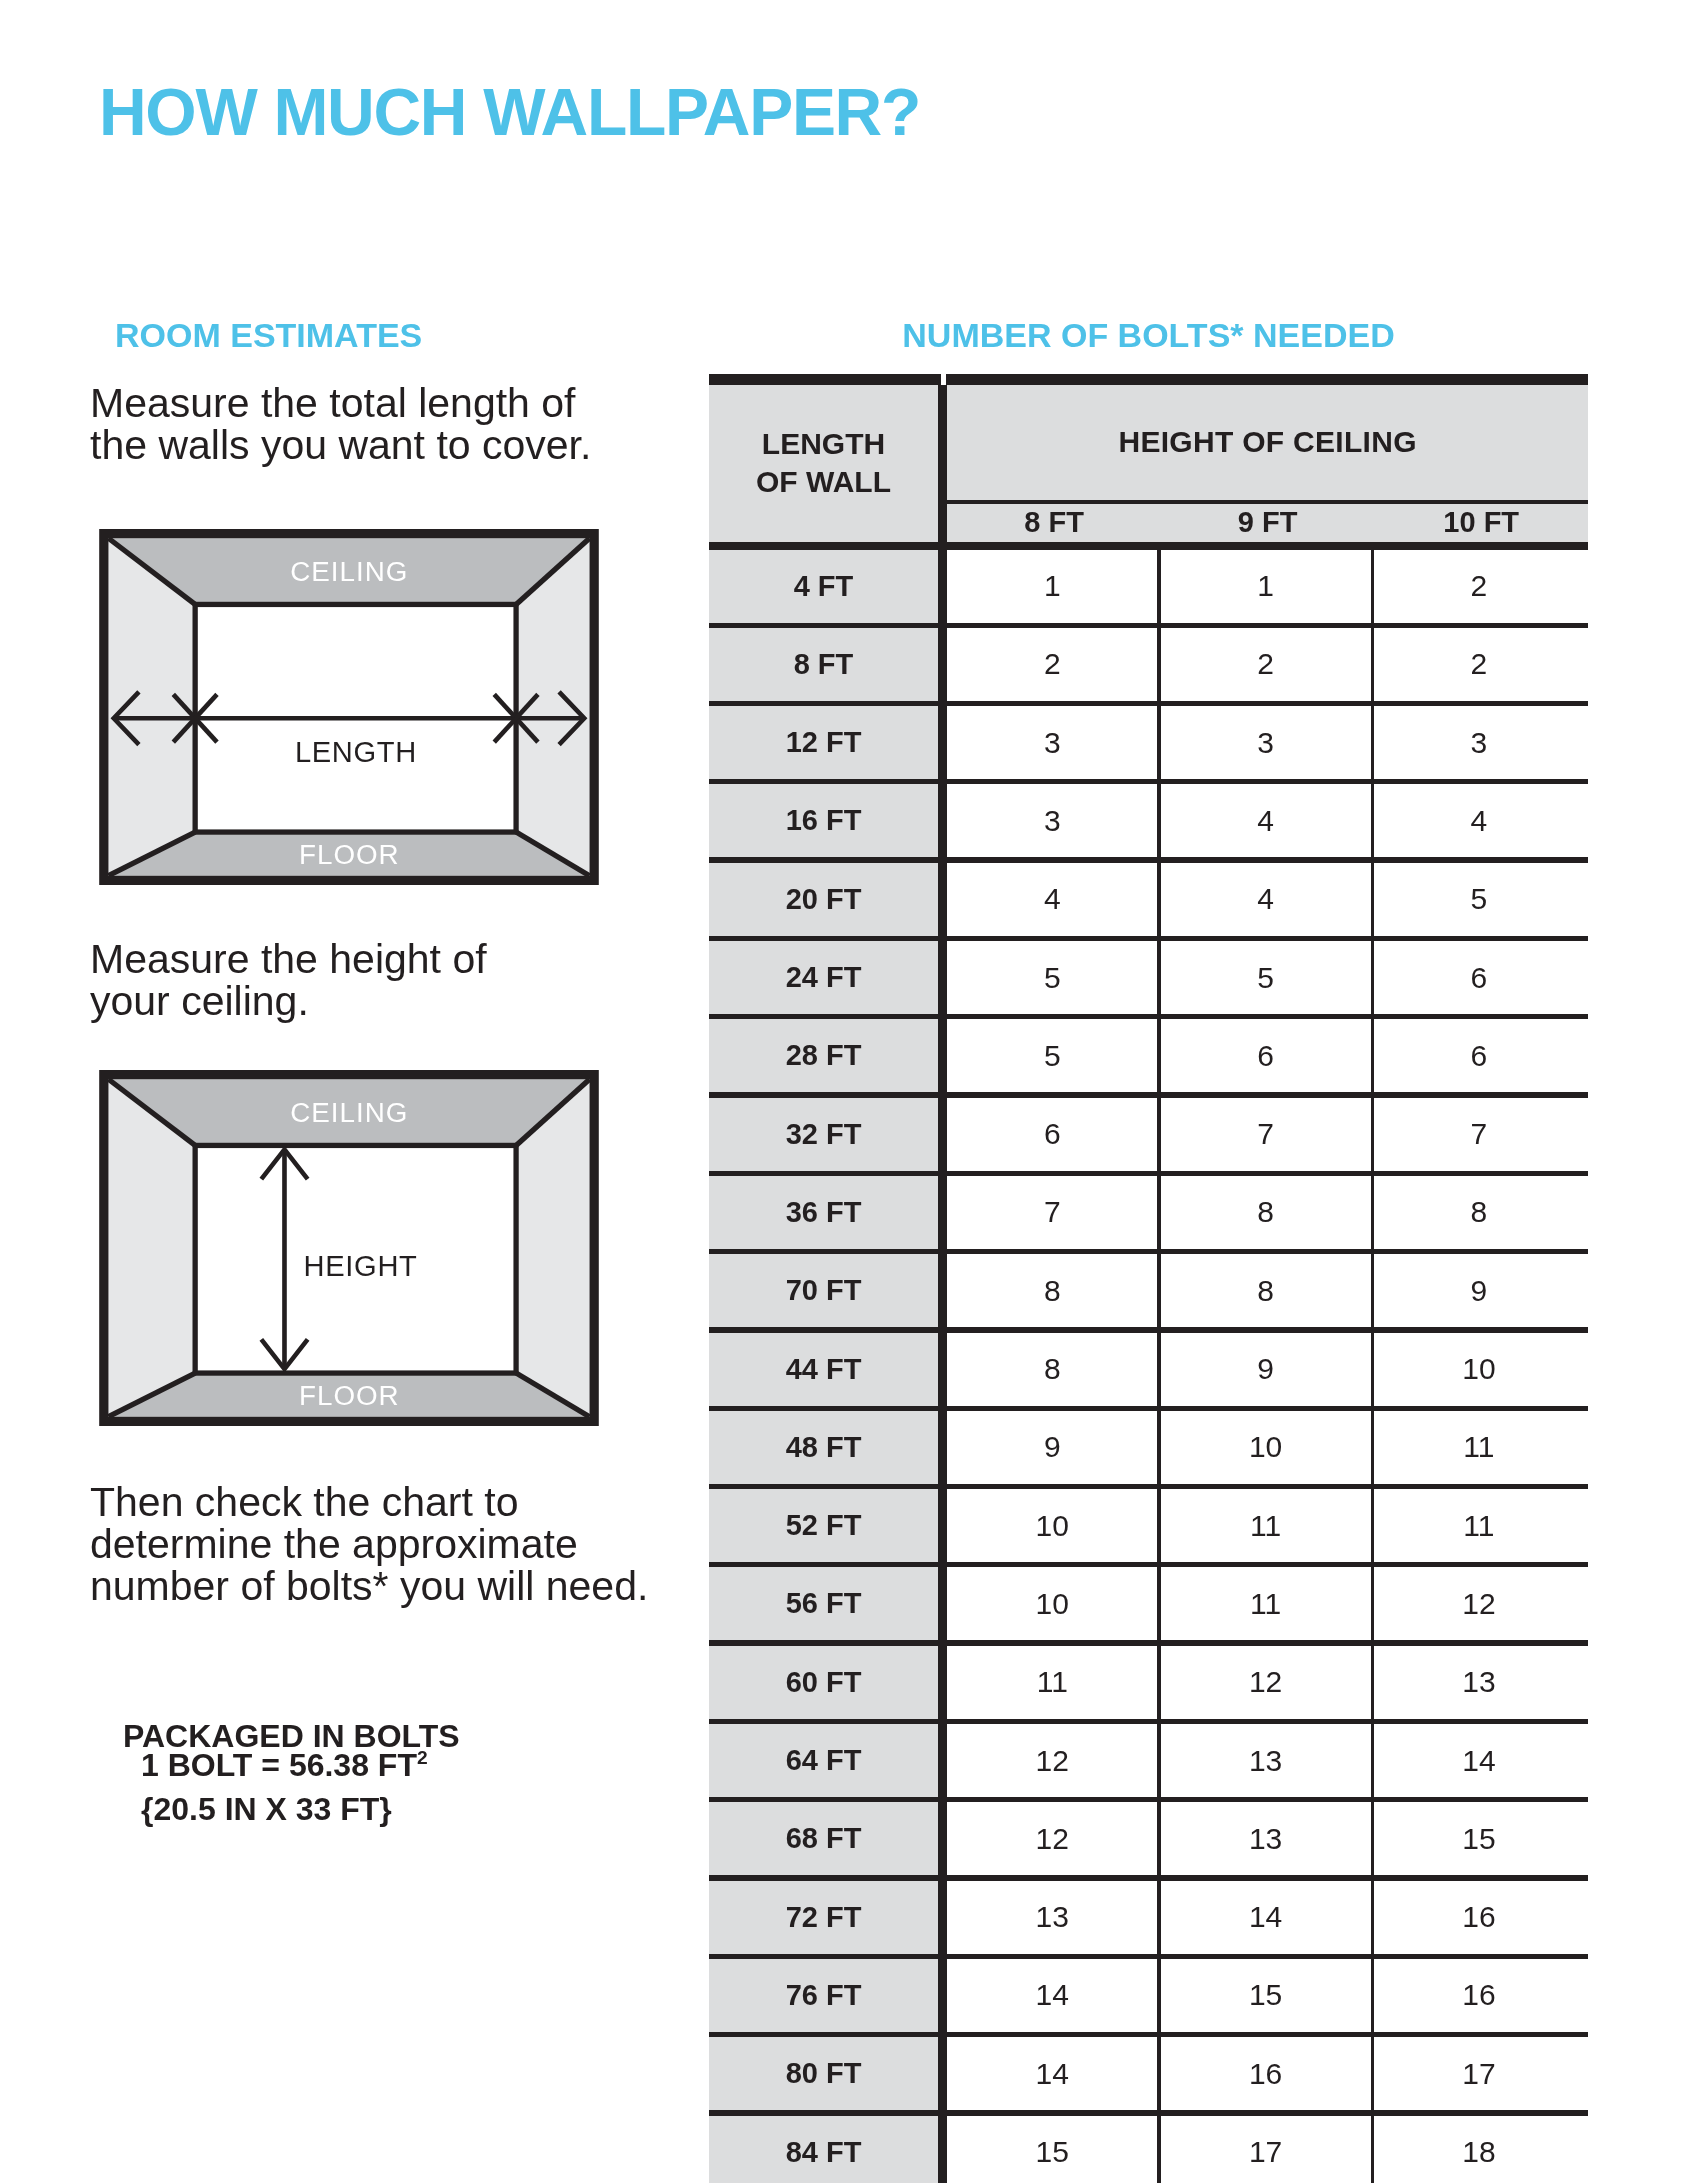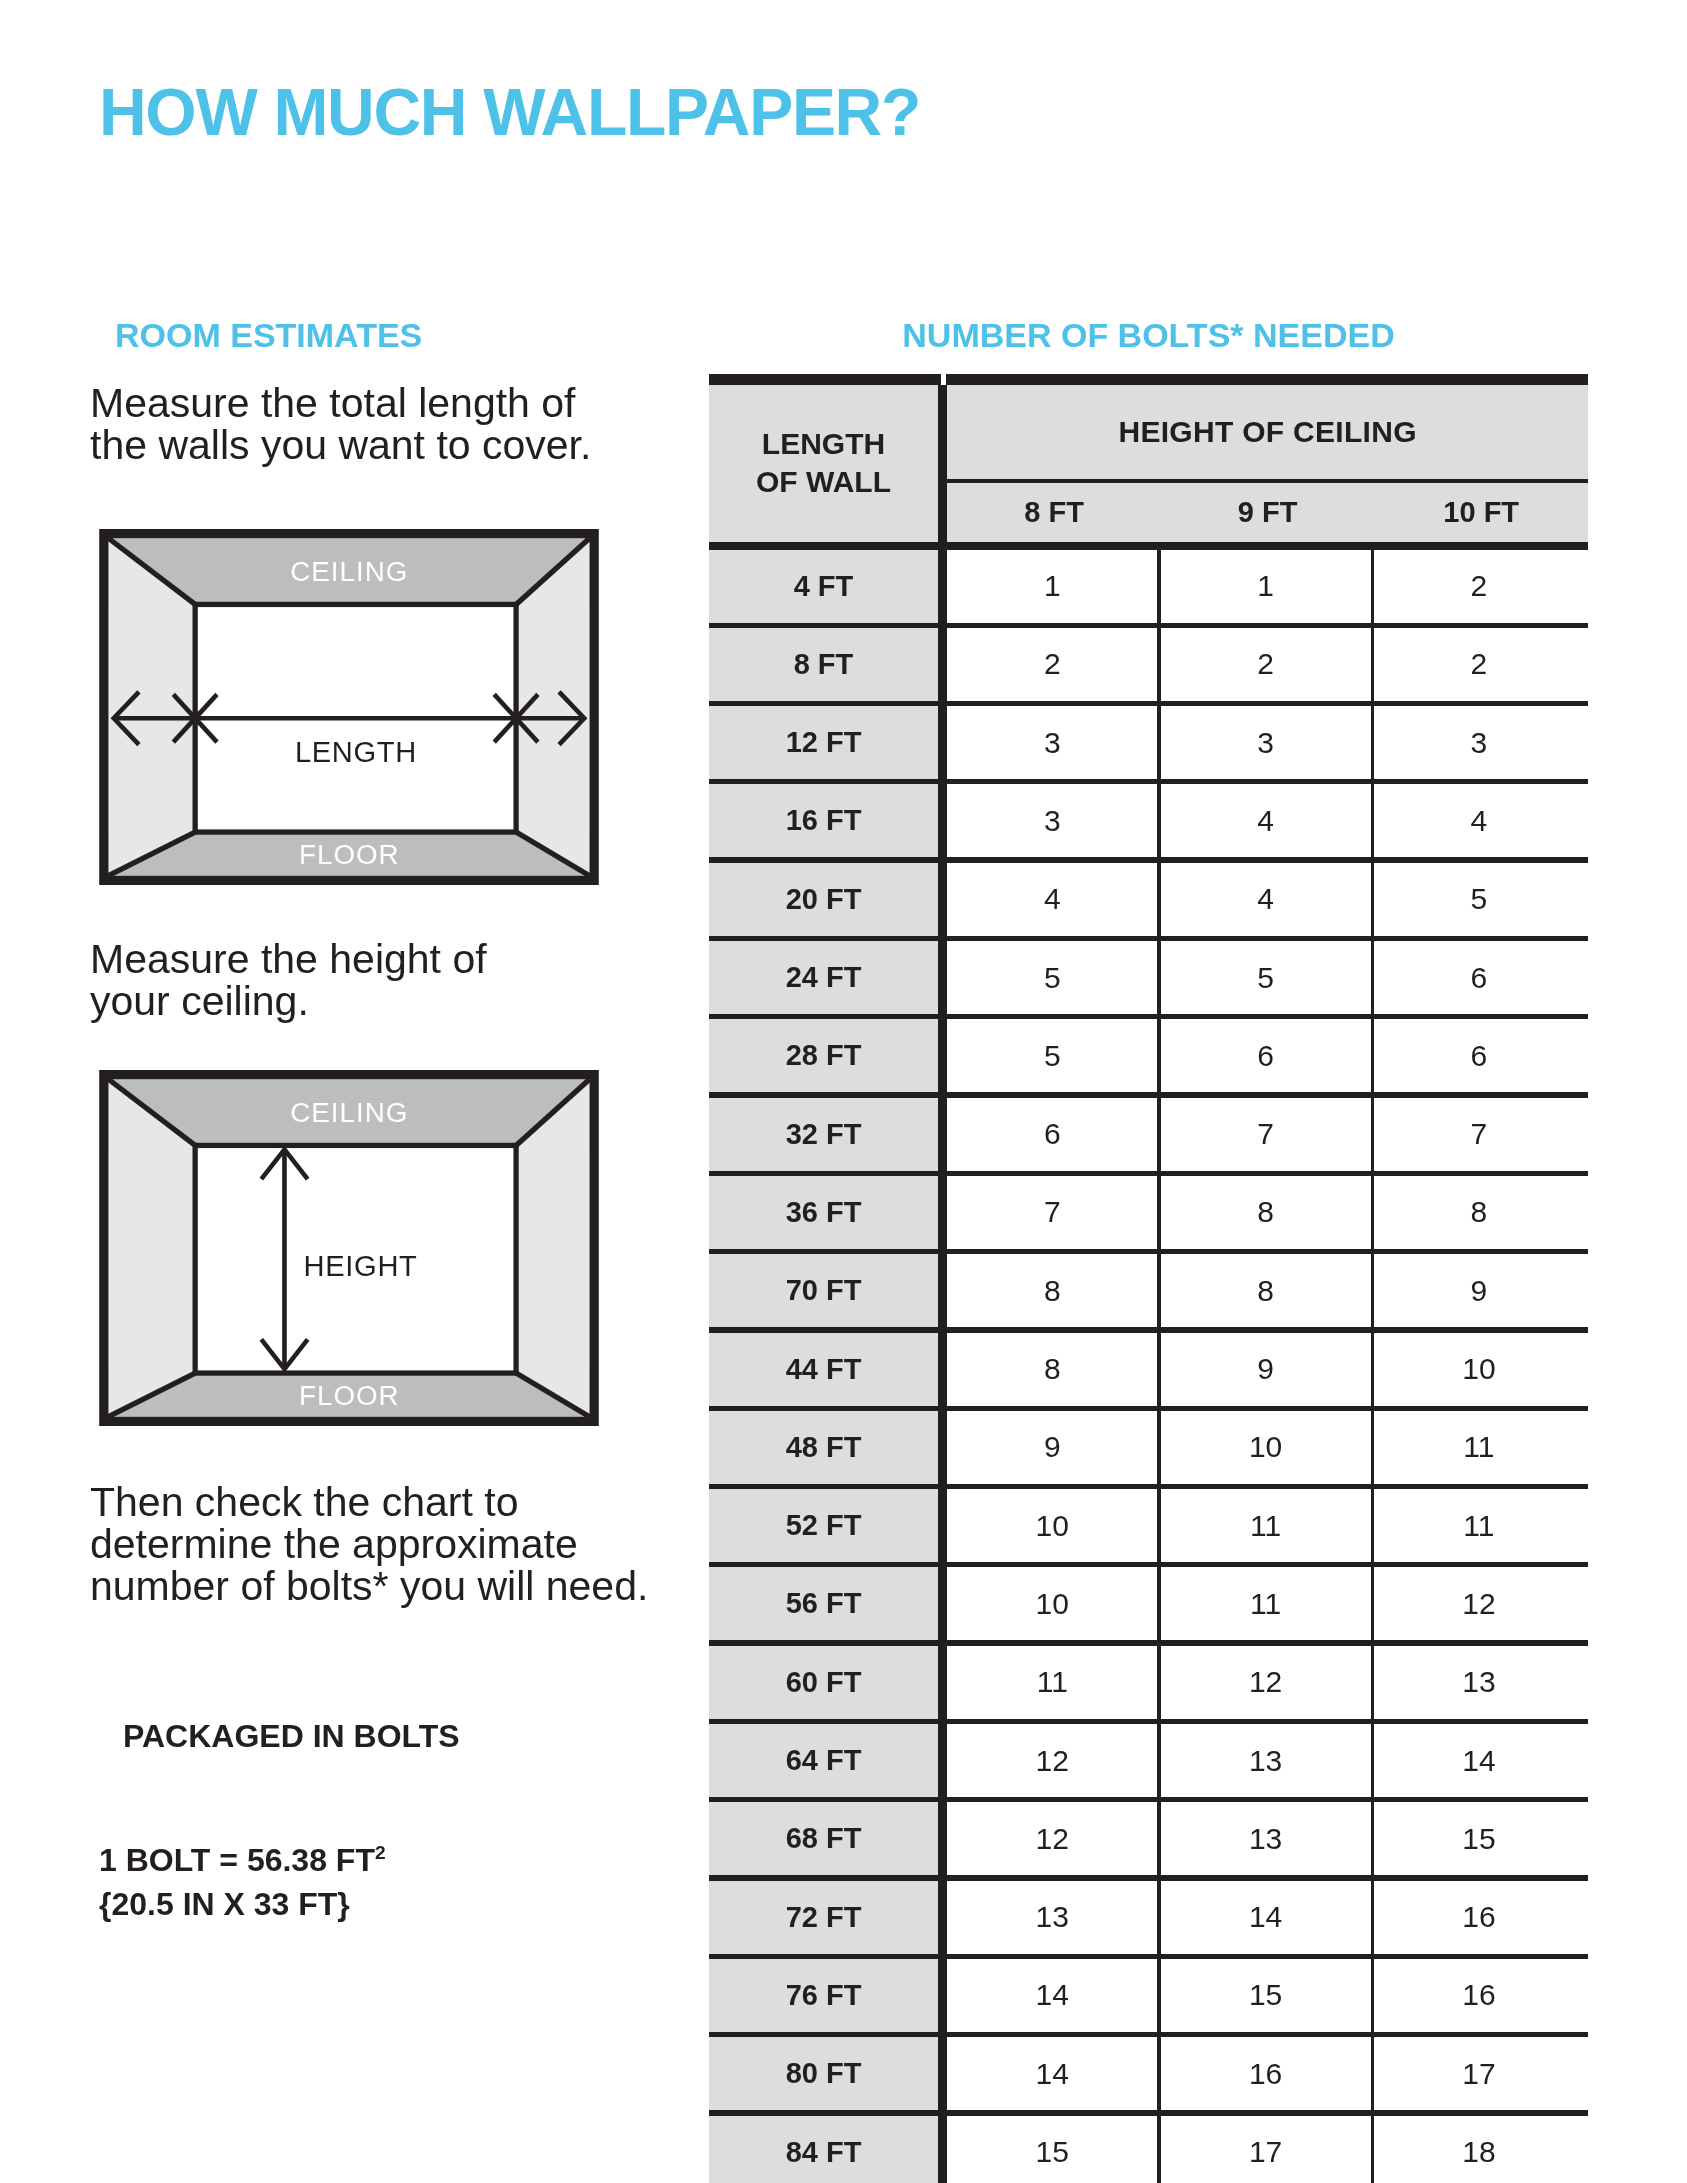--- a/index.html
+++ b/index.html
@@ -15,41 +15,41 @@
   #bolts-head { left:709px; top:316px; width:879px; text-align:center; }
 
   .para { position:absolute; left:90px; font-size:41px; line-height:42px; color:#231F20; }
   #para-intro { top:382px; }
   #para-height { top:938px; }
   #para-chart { top:1481px; }
 
   .note { position:absolute; left:99px; font-size:32px; font-weight:bold; line-height:44px; }
   #footnote { top:1714px; }
   #footnote .indent { margin-left:24px; }
-  #bolt-info { top:1831px; }
+  #bolt-info { top:1736px;margin-left:42px; }
   #bolt-info sup { font-size:60%; vertical-align:super; }
 
   .diagram { position:absolute; left:99px; width:500px; height:356px; }
   #diagram-length { top:529px; }
   #diagram-height { top:1070px; }
 
   
   #bolts-table { position:absolute; left:709px; top:374px; width:879px; }
   .topbar { display:flex; height:10.6px; }
   .topbar .seg1 { width:232px; background:#231F20; }
   .topbar .gap  { width:5.3px;  background:#ffffff; }
   .topbar .seg2 { flex:1;     background:#231F20; }
 
   .thead { display:flex; height:157px; }
   .rowhead-cell { width:229px; background:#DCDDDE; display:flex; flex-direction:column;
                   align-items:center; justify-content:center; font-size:30px; font-weight:bold;
                   line-height:38px; }
   .vthick { width:9.3px; background:#231F20; }
   .head-right { flex:1; display:flex; flex-direction:column; }
-  .group-head { height:94px; background:#DCDDDE; display:flex; align-items:center;
+  .group-head { height:115px; background:#DCDDDE; display:flex; align-items:center;
                 justify-content:center; font-size:30px; font-weight:bold; letter-spacing:0.3px; }
   .head-rule { height:4px; background:#231F20; }
   .subhead { flex:1; background:#DCDDDE; display:flex; }
   .subhead .sub-cell { flex:1; display:flex; align-items:center; justify-content:center;
                        font-size:29px; font-weight:bold; }
   .thick-rule { height:8px; background:#231F20; }
   .hrule { height:5.3px; background:#231F20; }
   .trow { display:flex; height:73px; background:#ffffff; }
   .row-label { width:229px; background:#DCDDDE; display:flex; align-items:center;
                justify-content:center; font-size:29px; font-weight:bold; }

